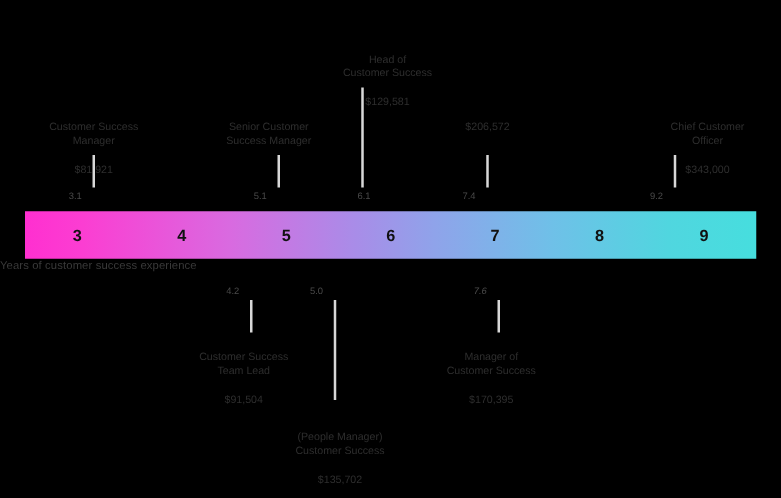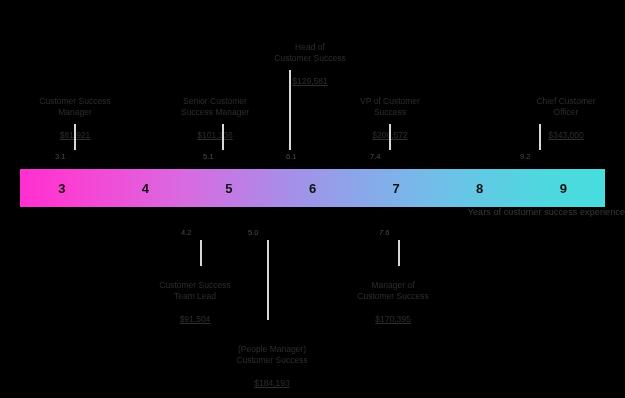--- a/index.html
+++ b/index.html
@@ -26,39 +26,38 @@
     color:#111111;
     font-size:13px;
     font-weight:bold;
     line-height:1;
   }
 
   
   .axis-caption{
     position:absolute;
     left:0; right:0; top:207px;
-    text-align:right;
+    text-align:left;
     color:#3a3a3a;
     font-size:9px;
     letter-spacing:.1px;
-    padding-left:46px;
   }
 
   
   .callout{
     position:absolute;
     text-align:center;
     color:#2e2e2e;
     font-size:8.5px;
     line-height:11.5px;
     width:150px;
     white-space:pre-line;
   }
   .callout .role{ display:block; }
-  .callout .salary{ display:block;text-decoration:underline; }
+  .callout .salary{ display:block; }
 
   
   .leader{
     position:absolute;
     width:2px;
     background:#d8d8d8;
   }
   
   .ticklabel{
     position:absolute;
@@ -77,36 +76,33 @@
     <span class="role">Customer Success
 Manager</span>
     <span class="salary">$81,921</span>
   </div>
   <div class="leader" style="left:74px; top:124px; height:26px;"></div>
   <div class="ticklabel" style="left:55px; top:152px;">3.1</div>
 
   <div class="callout" style="left:140px; top:84px;">
     <span class="role">Senior Customer
 Success Manager</span>
-    <span class="salary">$101,136</span>
   </div>
   <div class="leader" style="left:222px; top:124px; height:26px;"></div>
   <div class="ticklabel" style="left:203px; top:152px;">5.1</div>
 
   <div class="callout" style="left:235px; top:30px;">
     <span class="role">Head of
 Customer Success</span>
     <span class="salary">$129,581</span>
   </div>
   <div class="leader" style="left:289px; top:70px; height:80px;"></div>
   <div class="ticklabel" style="left:286px; top:152px;">6.1</div>
 
   <div class="callout" style="left:315px; top:84px;">
-    <span class="role">VP of Customer
-Success</span>
     <span class="salary">$206,572</span>
   </div>
   <div class="leader" style="left:389px; top:124px; height:26px;"></div>
   <div class="ticklabel" style="left:370px; top:152px;">7.4</div>
 
   <div class="callout" style="left:491px; top:84px;">
     <span class="role">Chief Customer
 Officer</span>
     <span class="salary">$343,000</span>
   </div>
@@ -131,21 +127,21 @@
     <span class="role">Customer Success
 Team Lead</span>
     <span class="salary">$91,504</span>
   </div>
 
   <div class="ticklabel" style="left:248px; top:228px;">5.0</div>
   <div class="leader" style="left:267px; top:240px; height:80px;"></div>
   <div class="callout" style="left:197px; top:332px;">
     <span class="role">(People Manager)
 Customer Success</span>
-    <span class="salary">$184,193</span>
+    <span class="salary">$135,702</span>
   </div>
 
   <div class="ticklabel" style="left:379px; top:228px;font-style:italic;">7.6</div>
   <div class="leader" style="left:398px; top:240px; height:26px;"></div>
   <div class="callout" style="left:318px; top:268px;">
     <span class="role">Manager of
 Customer Success</span>
     <span class="salary">$170,395</span>
   </div>
 

